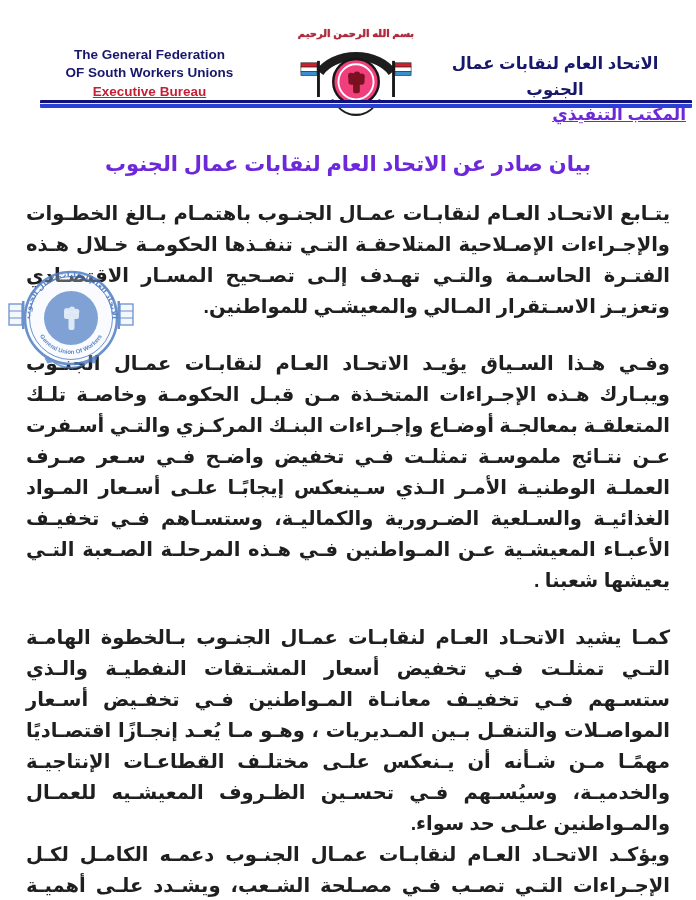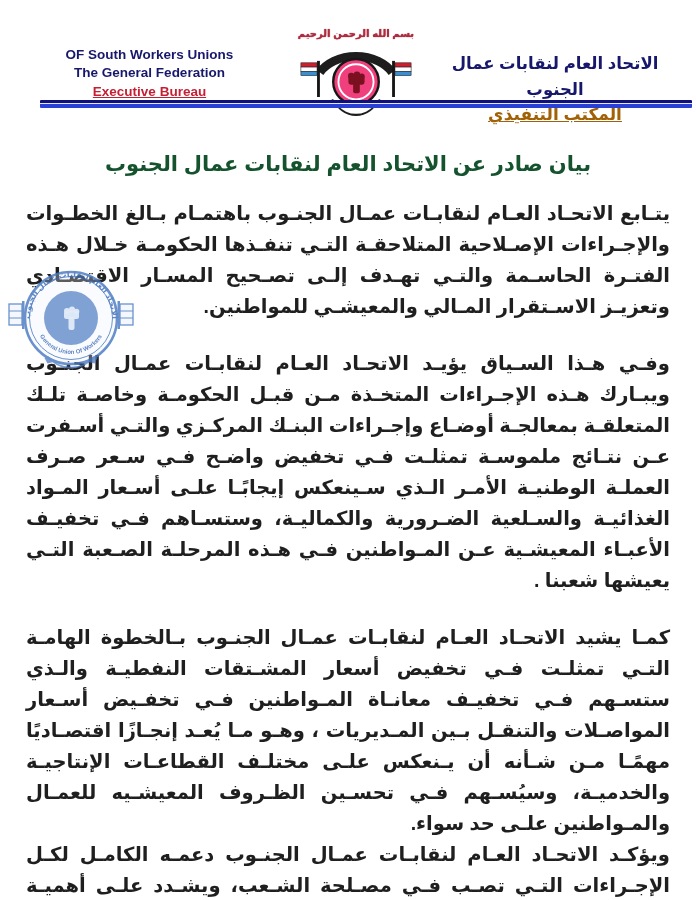--- a/index.html
+++ b/index.html
@@ -20,60 +20,60 @@
   .hdr-center{position:absolute;left:286px;top:28px;width:140px;text-align:center;}
   .bismillah{
     color:#b5293e;font-weight:bold;font-size:10px;
     text-shadow:0 0 1px #7a1020;letter-spacing:1px;white-space:nowrap;
   }
   .emblem{margin-top:1px;}
   .hdr-right{
     position:absolute;left:424px;top:50px;width:262px;
     text-align:center;direction:rtl;font-weight:bold;font-size:16.5px;line-height:26px;color:#17176b;
   }
-  .hdr-right .exec-ar{color:#a16207;text-decoration:underline;font-size:17px;}
+  .hdr-right .exec-ar{color:#6d28d9;text-decoration:underline;font-size:17px;text-align:right;}
   
   .rule{
     position:absolute;left:40px;top:100px;width:652px;height:8px;
     background:linear-gradient(to bottom,#10107a 0%,#10107a 38%,#dfe4ff 42%,#dfe4ff 50%,#2a3fd4 55%,#2a3fd4 100%);
     border-radius:1px;
   }
   
   .meta-left{
     position:absolute;left:84px;top:114px;
     color:#17176b;font-weight:bold;font-size:10.5px;line-height:14px;letter-spacing:.3px;
   }
   .meta-right{
     position:absolute;right:34px;top:112px;direction:rtl;text-align:right;
     color:#17176b;font-weight:bold;font-size:10.5px;line-height:14px;
   }
   
   .doc-title{
     position:absolute;left:0;right:0;top:152px;margin:0;
     text-align:center;direction:rtl;
-    font-size:21px;font-weight:bold;color:#14532d;
+    font-size:21px;font-weight:bold;color:#6d28d9;
   }
   .doc-body{
     position:absolute;left:26px;right:26px;top:198px;
     direction:rtl;text-align:justify;
     font-size:19.5px;font-weight:bold;color:#1f1f1f;line-height:31px;
   }
   .doc-body p{margin:0 0 26px 0;}
   .doc-body p.joined{margin-bottom:0;}
   
   .stamp{position:absolute;left:5px;top:264px;width:132px;opacity:.82;pointer-events:none;}
 </style>
 </head>
 <body>
 
 <div class="page">
 
   <div class="hdr-left">
+    <div>The General Federation</div>
     <div>OF South Workers Unions</div>
-    <div>The General Federation</div>
     <div class="exec">Executive Bureau</div>
   </div>
 
   <div class="hdr-center">
     <div class="bismillah">بسم الله الرحمن الرحيم</div>
     <div class="emblem">
       <svg width="124" height="76" viewBox="0 0 130 80">
 
         <path d="M27 34 A 44 34 0 0 1 103 34" stroke="#1d1d1d" stroke-width="9" fill="none"></path>
 

